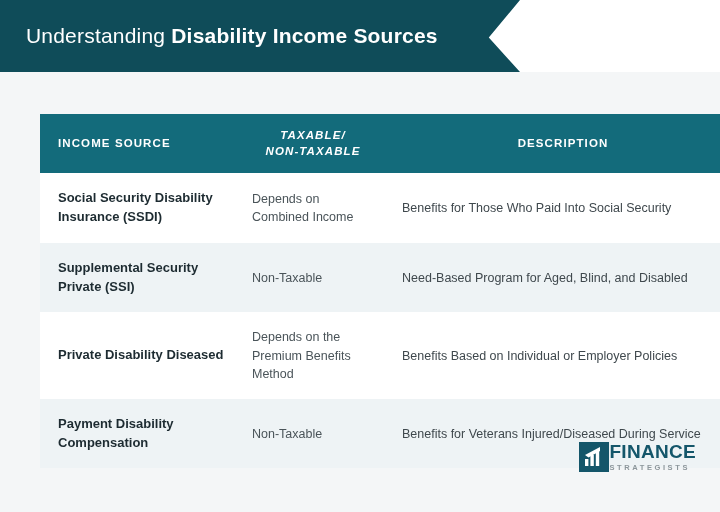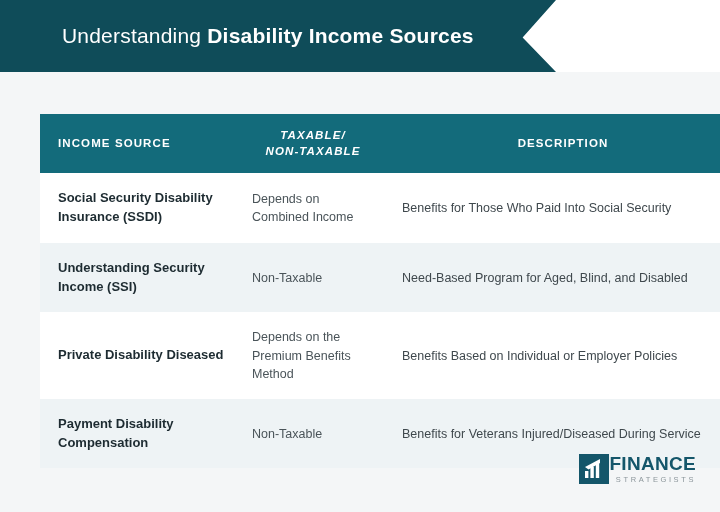--- a/index.html
+++ b/index.html
@@ -24,21 +24,20 @@
   .header {
     position: absolute;
     top: 0;
     left: 0;
     width: 520px;
     height: 72px;
     background: #0f4c59;
     clip-path: polygon(0 0, 100% 0, 94% 52%, 100% 100%, 0 100%);
     display: flex;
     align-items: center;
-    padding-left: 36px;
   }
   .header-title {
     color: #ffffff;
     font-size: 21px;
     letter-spacing: 0.2px;
     padding-left: 26px;
     white-space: nowrap;
   }
   .header-title .light {
     font-weight: 400;
@@ -116,21 +115,21 @@
   table.matrix tbody tr.row-odd {
     background: #ffffff;
   }
   table.matrix tbody tr.row-even {
     background: #eef3f5;
   }
   
   .logo {
     position: absolute;
     right: 24px;
-    bottom: 28px;
+    bottom: 40px;
     display: flex;
     align-items: center;
   }
   .logo-mark {
     width: 30px;
     height: 30px;
     background: #14566a;
     display: block;
     position: relative;
     flex: none;
@@ -140,26 +139,26 @@
   }
   .logo-name {
     font-size: 19px;
     font-weight: 700;
     color: #14566a;
     letter-spacing: 0.3px;
     display: block;
   }
   .logo-sub {
     font-size: 7.5px;
-    font-weight: 400;
+    font-weight: 700;
     color: #8c969b;
     letter-spacing: 2.6px;
     display: block;
     margin-top: 3px;
-    text-align: right;
+    text-align: left;
   }
 </style>
 </head>
 <body>
 
 <div class="page">
 
   <div class="header">
     <div class="header-title">
       <span class="light">Understanding </span><span class="bold">Disability Income Sources</span>
@@ -180,21 +179,21 @@
             <th class="col-desc">DESCRIPTION</th>
           </tr>
         </thead>
         <tbody>
           <tr class="row-odd">
             <td class="c-source">Social Security Disability Insurance (SSDI)</td>
             <td class="c-tax">Depends on Combined Income</td>
             <td class="c-desc">Benefits for Those Who Paid Into Social Security</td>
           </tr>
           <tr class="row-even">
-            <td class="c-source">Understanding Security Income (SSI)</td>
+            <td class="c-source">Supplemental Security Private (SSI)</td>
             <td class="c-tax">Non-Taxable</td>
             <td class="c-desc">Need-Based Program for Aged, Blind, and Disabled</td>
           </tr>
           <tr class="row-odd">
             <td class="c-source">Private Disability Diseased</td>
             <td class="c-tax">Depends on the Premium Benefits Method</td>
             <td class="c-desc">Benefits Based on Individual or Employer Policies</td>
           </tr>
           <tr class="row-even">
             <td class="c-source">Payment Disability Compensation</td>

